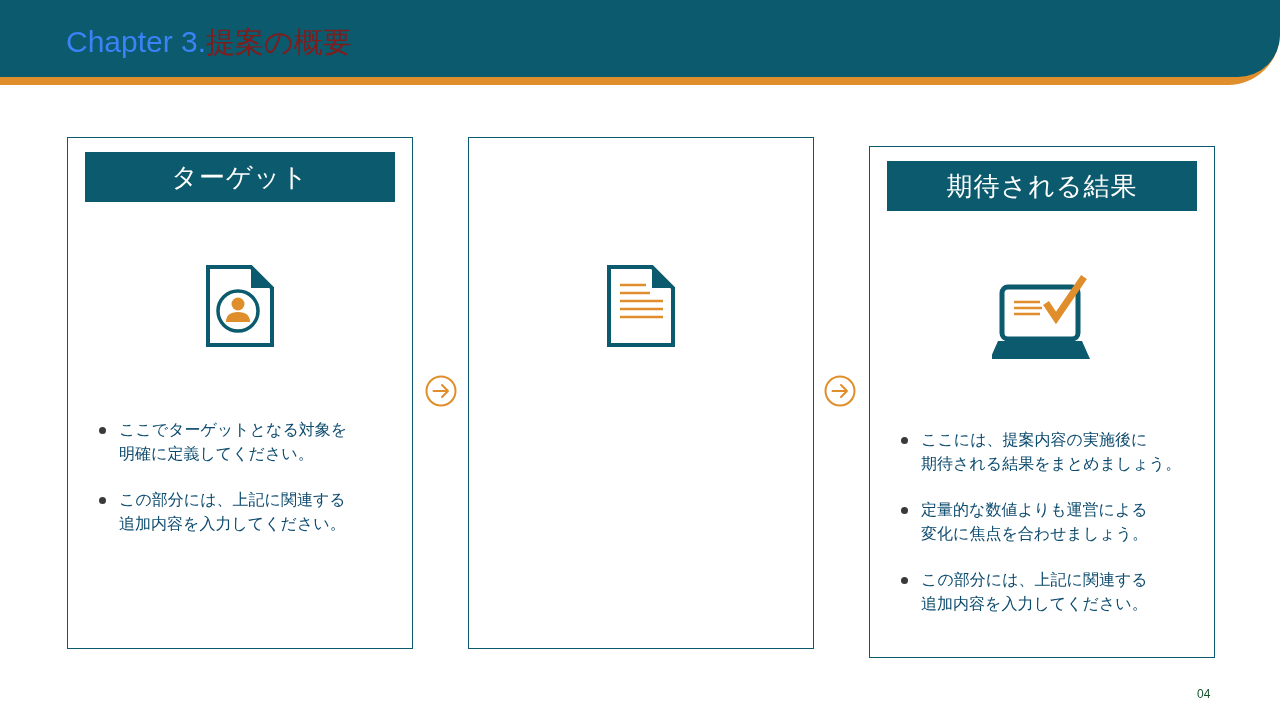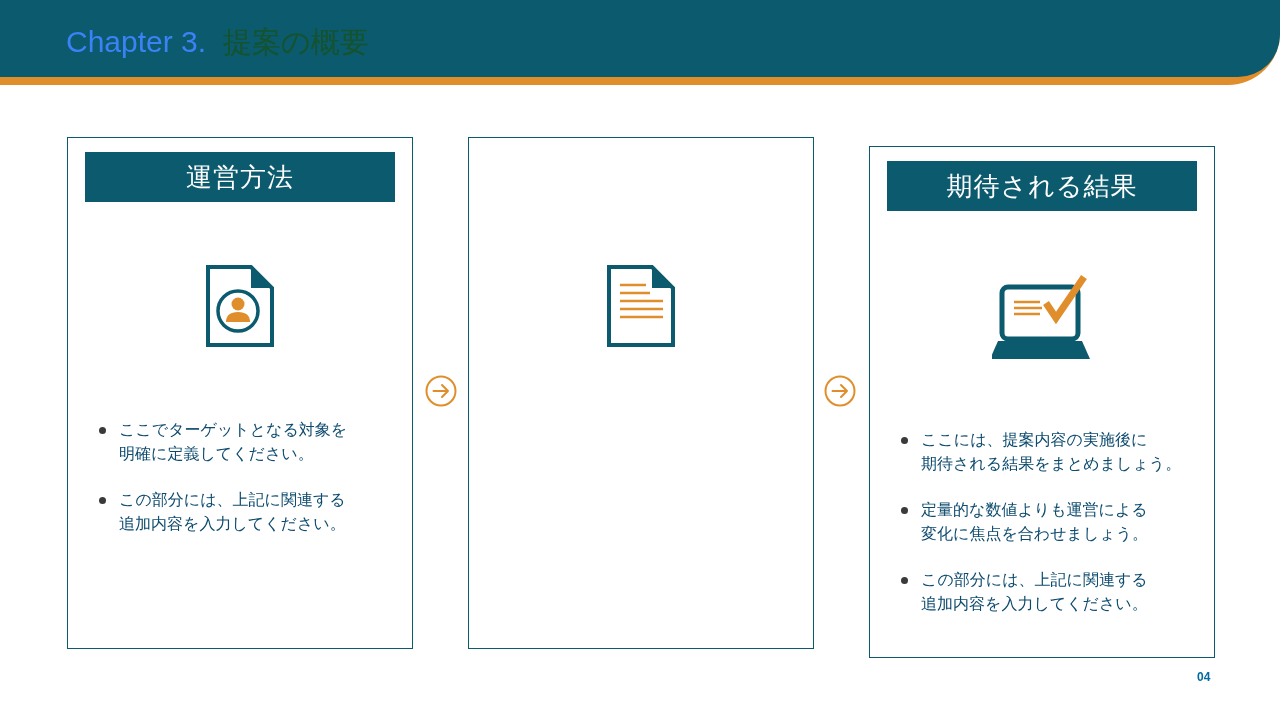--- a/index.html
+++ b/index.html
@@ -13,21 +13,21 @@
     }
     .header-teal {
       position: absolute; left: 0; top: 0; width: 1280px; height: 77px;
       background: #0b5a6d; border-bottom-right-radius: 42px;
     }
     .page-title {
       position: absolute; left: 66px; top: 22px; height: 40px; line-height: 40px;
       font-size: 29px; white-space: nowrap;
     }
     .page-title .chapter { color: #3b82f6; font-family: "Liberation Sans", sans-serif; font-size: 30px; }
-    .page-title .title-jp { color: #14532d; margin-left: 17px; }
+    .page-title .title-jp { color: #7f1d1d; margin-left: 0; }
 
     .card {
       position: absolute; top: 137px; width: 346px; height: 512px;
       border: 1.5px solid #0b5a6d; background: #fff;
     }
     .card-1 { left: 67px; }
     .card-2 { left: 468px; }
     .card-3 { left: 869px; margin-top: 9px; }
 
     .card-header {
@@ -49,38 +49,37 @@
     .card-1 .bullets { top: 280px; }
     .card-2 .bullets { top: 281px; }
     .card-2 .bullets li { margin-bottom: 36px; }
     .card-3 .bullets { top: 281px; }
 
     .arrow { position: absolute; top: 375px; width: 32px; height: 32px; }
     .arrow-1 { left: 425px; }
     .arrow-2 { left: 824px; }
 
     .page-number {
-      position: absolute; left: 1197px; top: 670px; font-size: 12px; color: #0369a1;
+      position: absolute; left: 1197px; top: 687px; font-size: 12px; color: #14532d;
       font-family: "Liberation Sans", sans-serif;
-      font-weight: bold;
     }
   </style>
 </head>
 <body>
 
 <div class="header-wrap">
   <div class="header-orange"></div>
   <div class="header-teal"></div>
   <div class="page-title">
     <span class="chapter">Chapter 3.</span><span class="title-jp">提案の概要</span>
   </div>
 </div>
 
 <div class="card card-1">
-  <div class="card-header">運営方法</div>
+  <div class="card-header">ターゲット</div>
   <div class="card-icon">
     <svg width="70" height="84" viewBox="0 0 70 84">
       <path d="M3 3 H46 L67 24 V81 H3 Z" fill="#fff" stroke="#0b5a6d" stroke-width="4"></path>
       <path d="M46 3 V24 H67 Z" fill="#0b5a6d"></path>
       <circle cx="33" cy="47" r="20" fill="none" stroke="#0b5a6d" stroke-width="3.5"></circle>
       <circle cx="33" cy="40" r="6.5" fill="#e08e2b"></circle>
       <path d="M21 58 Q21 48 33 48 Q45 48 45 58 Z" fill="#e08e2b"></path>
     </svg>
   </div>
   <ul class="bullets">

